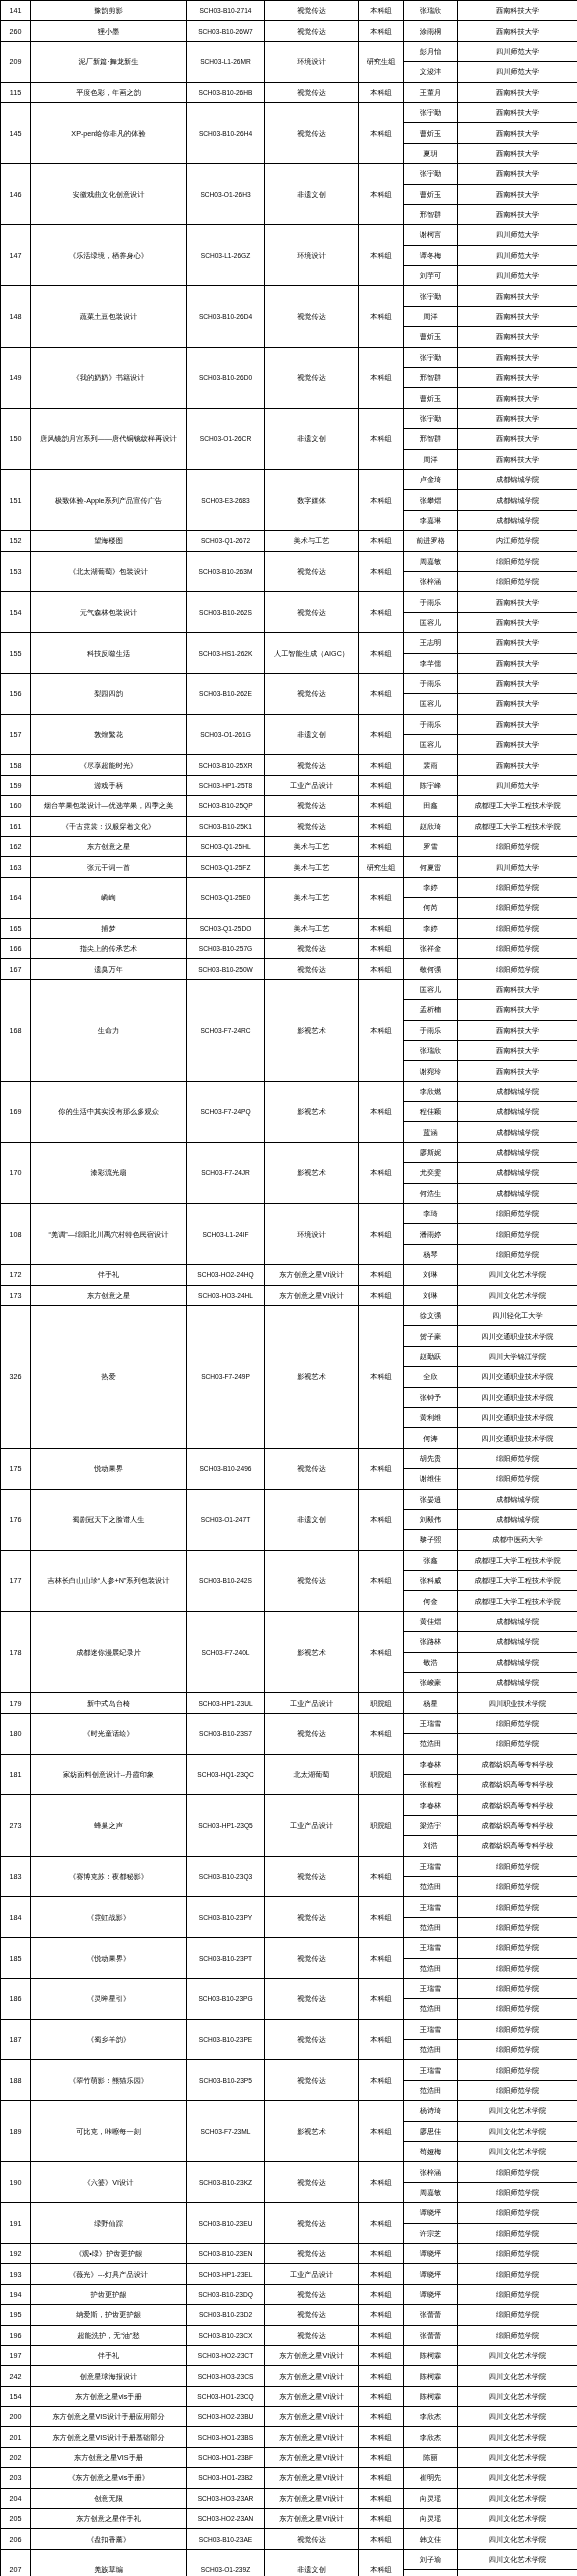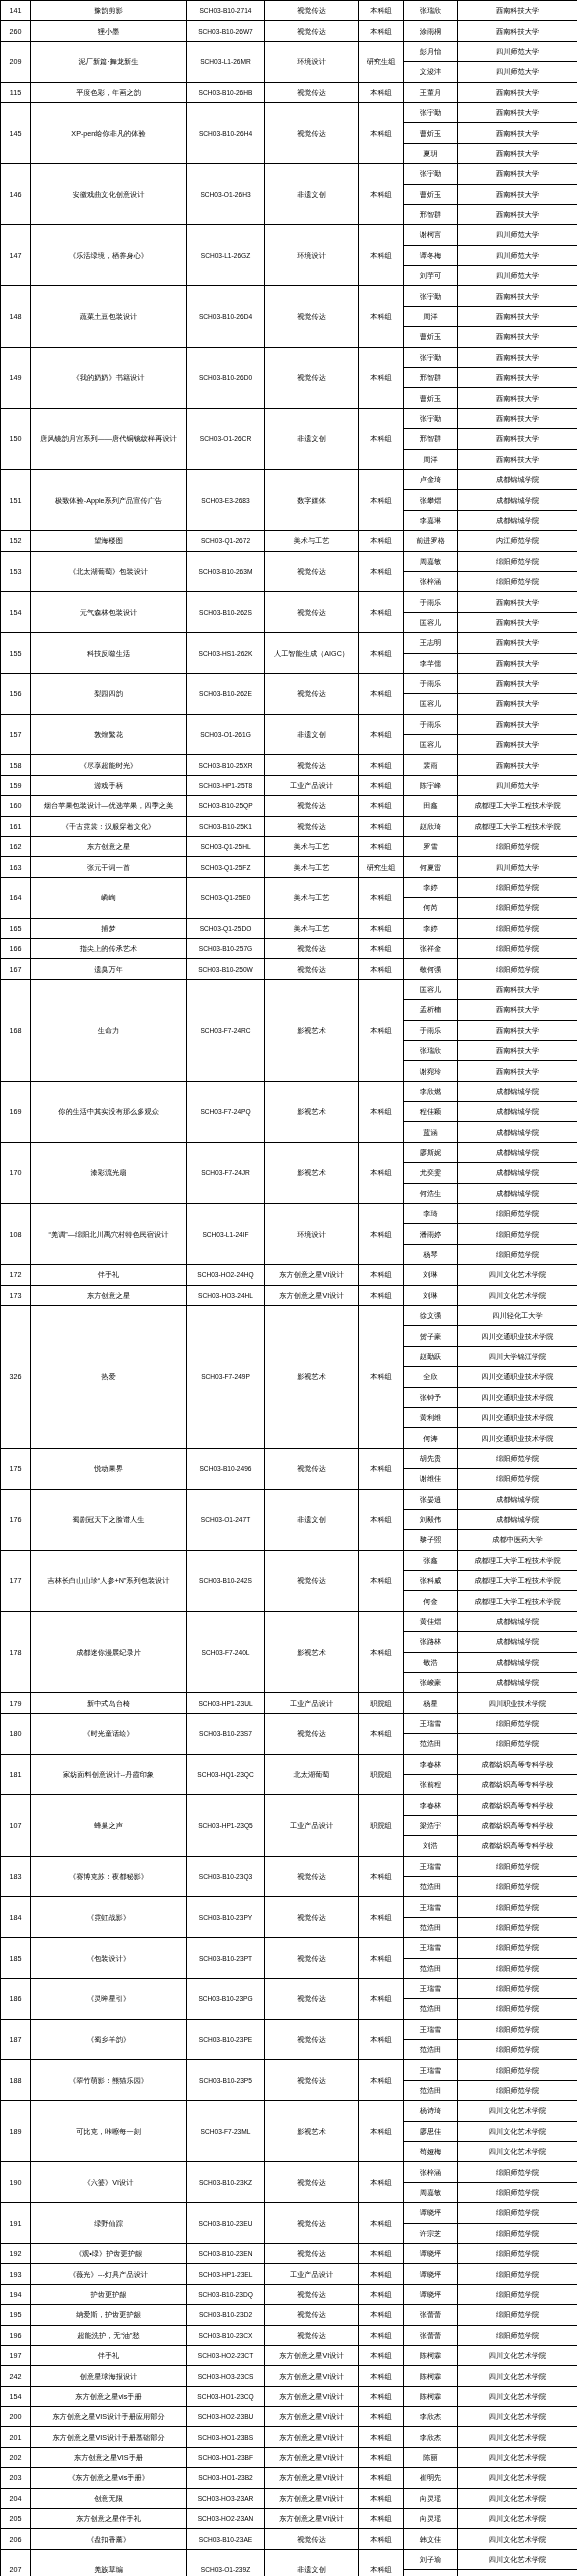--- a/index.html
+++ b/index.html
@@ -580,21 +580,21 @@
         <td rowspan="2" class="c-category">北太湖葡萄</td>
         <td rowspan="2" class="c-group">职院组</td>
         <td class="c-name">李春林</td>
         <td class="c-school">成都纺织高等专科学校</td>
       </tr>
       <tr class="member-sub">
         <td class="c-name">张前程</td>
         <td class="c-school">成都纺织高等专科学校</td>
       </tr>
       <tr class="entry-first">
-        <td rowspan="3" class="c-no">107</td>
+        <td rowspan="3" class="c-no">273</td>
         <td rowspan="3" class="c-title">蜂巢之声</td>
         <td rowspan="3" class="c-code">SCH03-HP1-23Q5</td>
         <td rowspan="3" class="c-category">工业产品设计</td>
         <td rowspan="3" class="c-group">职院组</td>
         <td class="c-name">李春林</td>
         <td class="c-school">成都纺织高等专科学校</td>
       </tr>
       <tr class="member-sub">
         <td class="c-name">梁浩宇</td>
         <td class="c-school">成都纺织高等专科学校</td>
@@ -624,21 +624,21 @@
         <td rowspan="2" class="c-group">本科组</td>
         <td class="c-name">王瑞雪</td>
         <td class="c-school">绵阳师范学院</td>
       </tr>
       <tr class="member-sub">
         <td class="c-name">范浩田</td>
         <td class="c-school">绵阳师范学院</td>
       </tr>
       <tr class="entry-first">
         <td rowspan="2" class="c-no">185</td>
-        <td rowspan="2" class="c-title">《包装设计》</td>
+        <td rowspan="2" class="c-title">《悦动果界》</td>
         <td rowspan="2" class="c-code">SCH03-B10-23PT</td>
         <td rowspan="2" class="c-category">视觉传达</td>
         <td rowspan="2" class="c-group">本科组</td>
         <td class="c-name">王瑞雪</td>
         <td class="c-school">绵阳师范学院</td>
       </tr>
       <tr class="member-sub">
         <td class="c-name">范浩田</td>
         <td class="c-school">绵阳师范学院</td>
       </tr>

